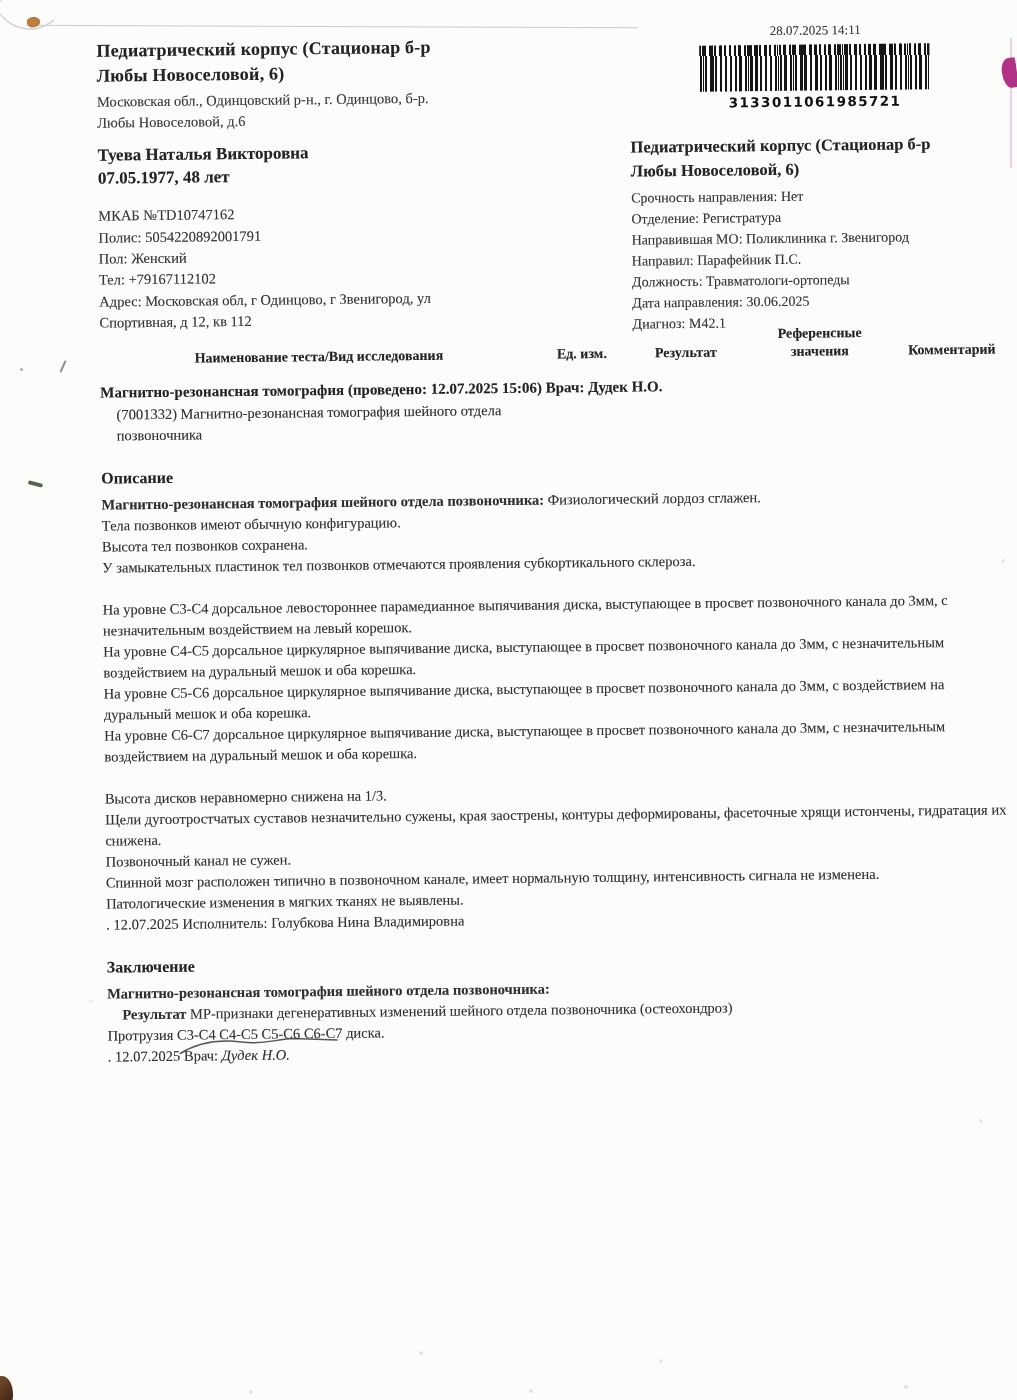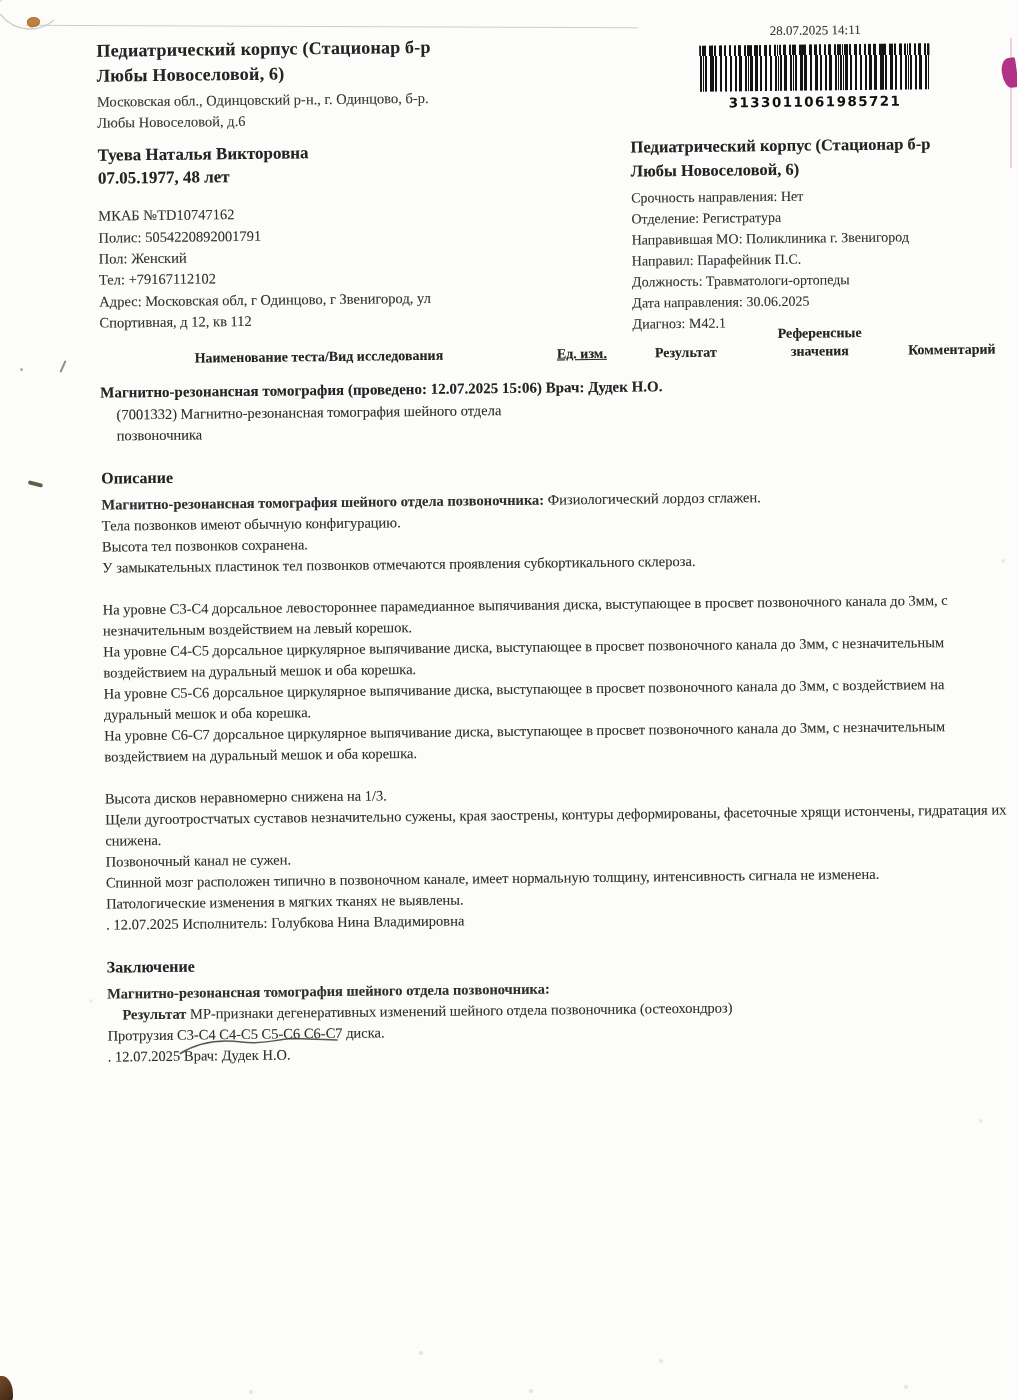--- a/index.html
+++ b/index.html
@@ -32,33 +32,33 @@
   .bc-num{width:230px;margin-left:70px;margin-top:3px;text-align:center;
     font-family:"DejaVu Sans","Liberation Sans",sans-serif;
     font-weight:bold;font-size:13.5px;letter-spacing:1.4px;color:#101010;text-shadow:none;}
   .ref-clinic{margin-top:24px;font-size:16.5px;font-weight:bold;line-height:1.45;color:#242424;}
   .ref-lines{margin-top:4px;font-size:14px;line-height:1.5;color:#343434;}
 
   
   .main{position:absolute;left:103px;top:328px;width:910px;}
   .thead{display:flex;align-items:flex-end;font-weight:bold;font-size:14px;color:#242424;text-align:center;}
   .thc1{flex:0 0 438px;}
-  .thc2{flex:0 0 88px;text-decoration:underline;}
+  .thc2{flex:0 0 88px;}
   .thc3{flex:0 0 120px;}
   .thc4{flex:0 0 148px;}
   .thc4 span{display:inline-block;width:118px;line-height:1.25;}
   .thc5{flex:0 0 116px;}
   .exam-title{margin-top:17px;font-size:15px;font-weight:bold;color:#242424;}
   .exam-sub{margin:3px 0 0 16px;font-size:14.5px;line-height:1.45;}
   .sec-head{margin-top:23px;font-size:16px;font-weight:bold;color:#242424;}
   .body-p{margin:0;font-size:14.5px;line-height:1.45;color:#303030;}
   .lead{margin-top:7px;}
   .gap{margin-top:21px;}
   .indent{margin-left:15px;}
-  .sig{position:relative;display:inline-block;}
+  .sig{position:relative;display:inline-block;font-style:italic;}
   .sig svg{position:absolute;left:-46px;top:-9px;pointer-events:none;}
 
   
   .art{position:absolute;}
   .art-line{left:26px;top:26px;width:612px;height:1px;background:#cccccc;transform:rotate(0.25deg);}
   .speck-orange{left:27px;top:17px;width:13px;height:10px;background:#c0803f;border-radius:45% 60% 50% 50%;transform:rotate(-14deg);box-shadow:inset 0 0 2px #8a5424;}
   .corner-curve{left:0;top:0;}
   .slash-mark{left:62px;top:360px;width:2px;height:13px;background:#6e6e6e;transform:rotate(24deg);border-radius:2px;opacity:.75;}
   .dot-mark{left:20px;top:368px;width:3px;height:3px;background:#8a8a8a;border-radius:50%;opacity:.7;}
   .dash-green{left:28px;top:482px;width:15px;height:3.5px;background:#57624a;border-radius:2px;transform:rotate(14deg);}

